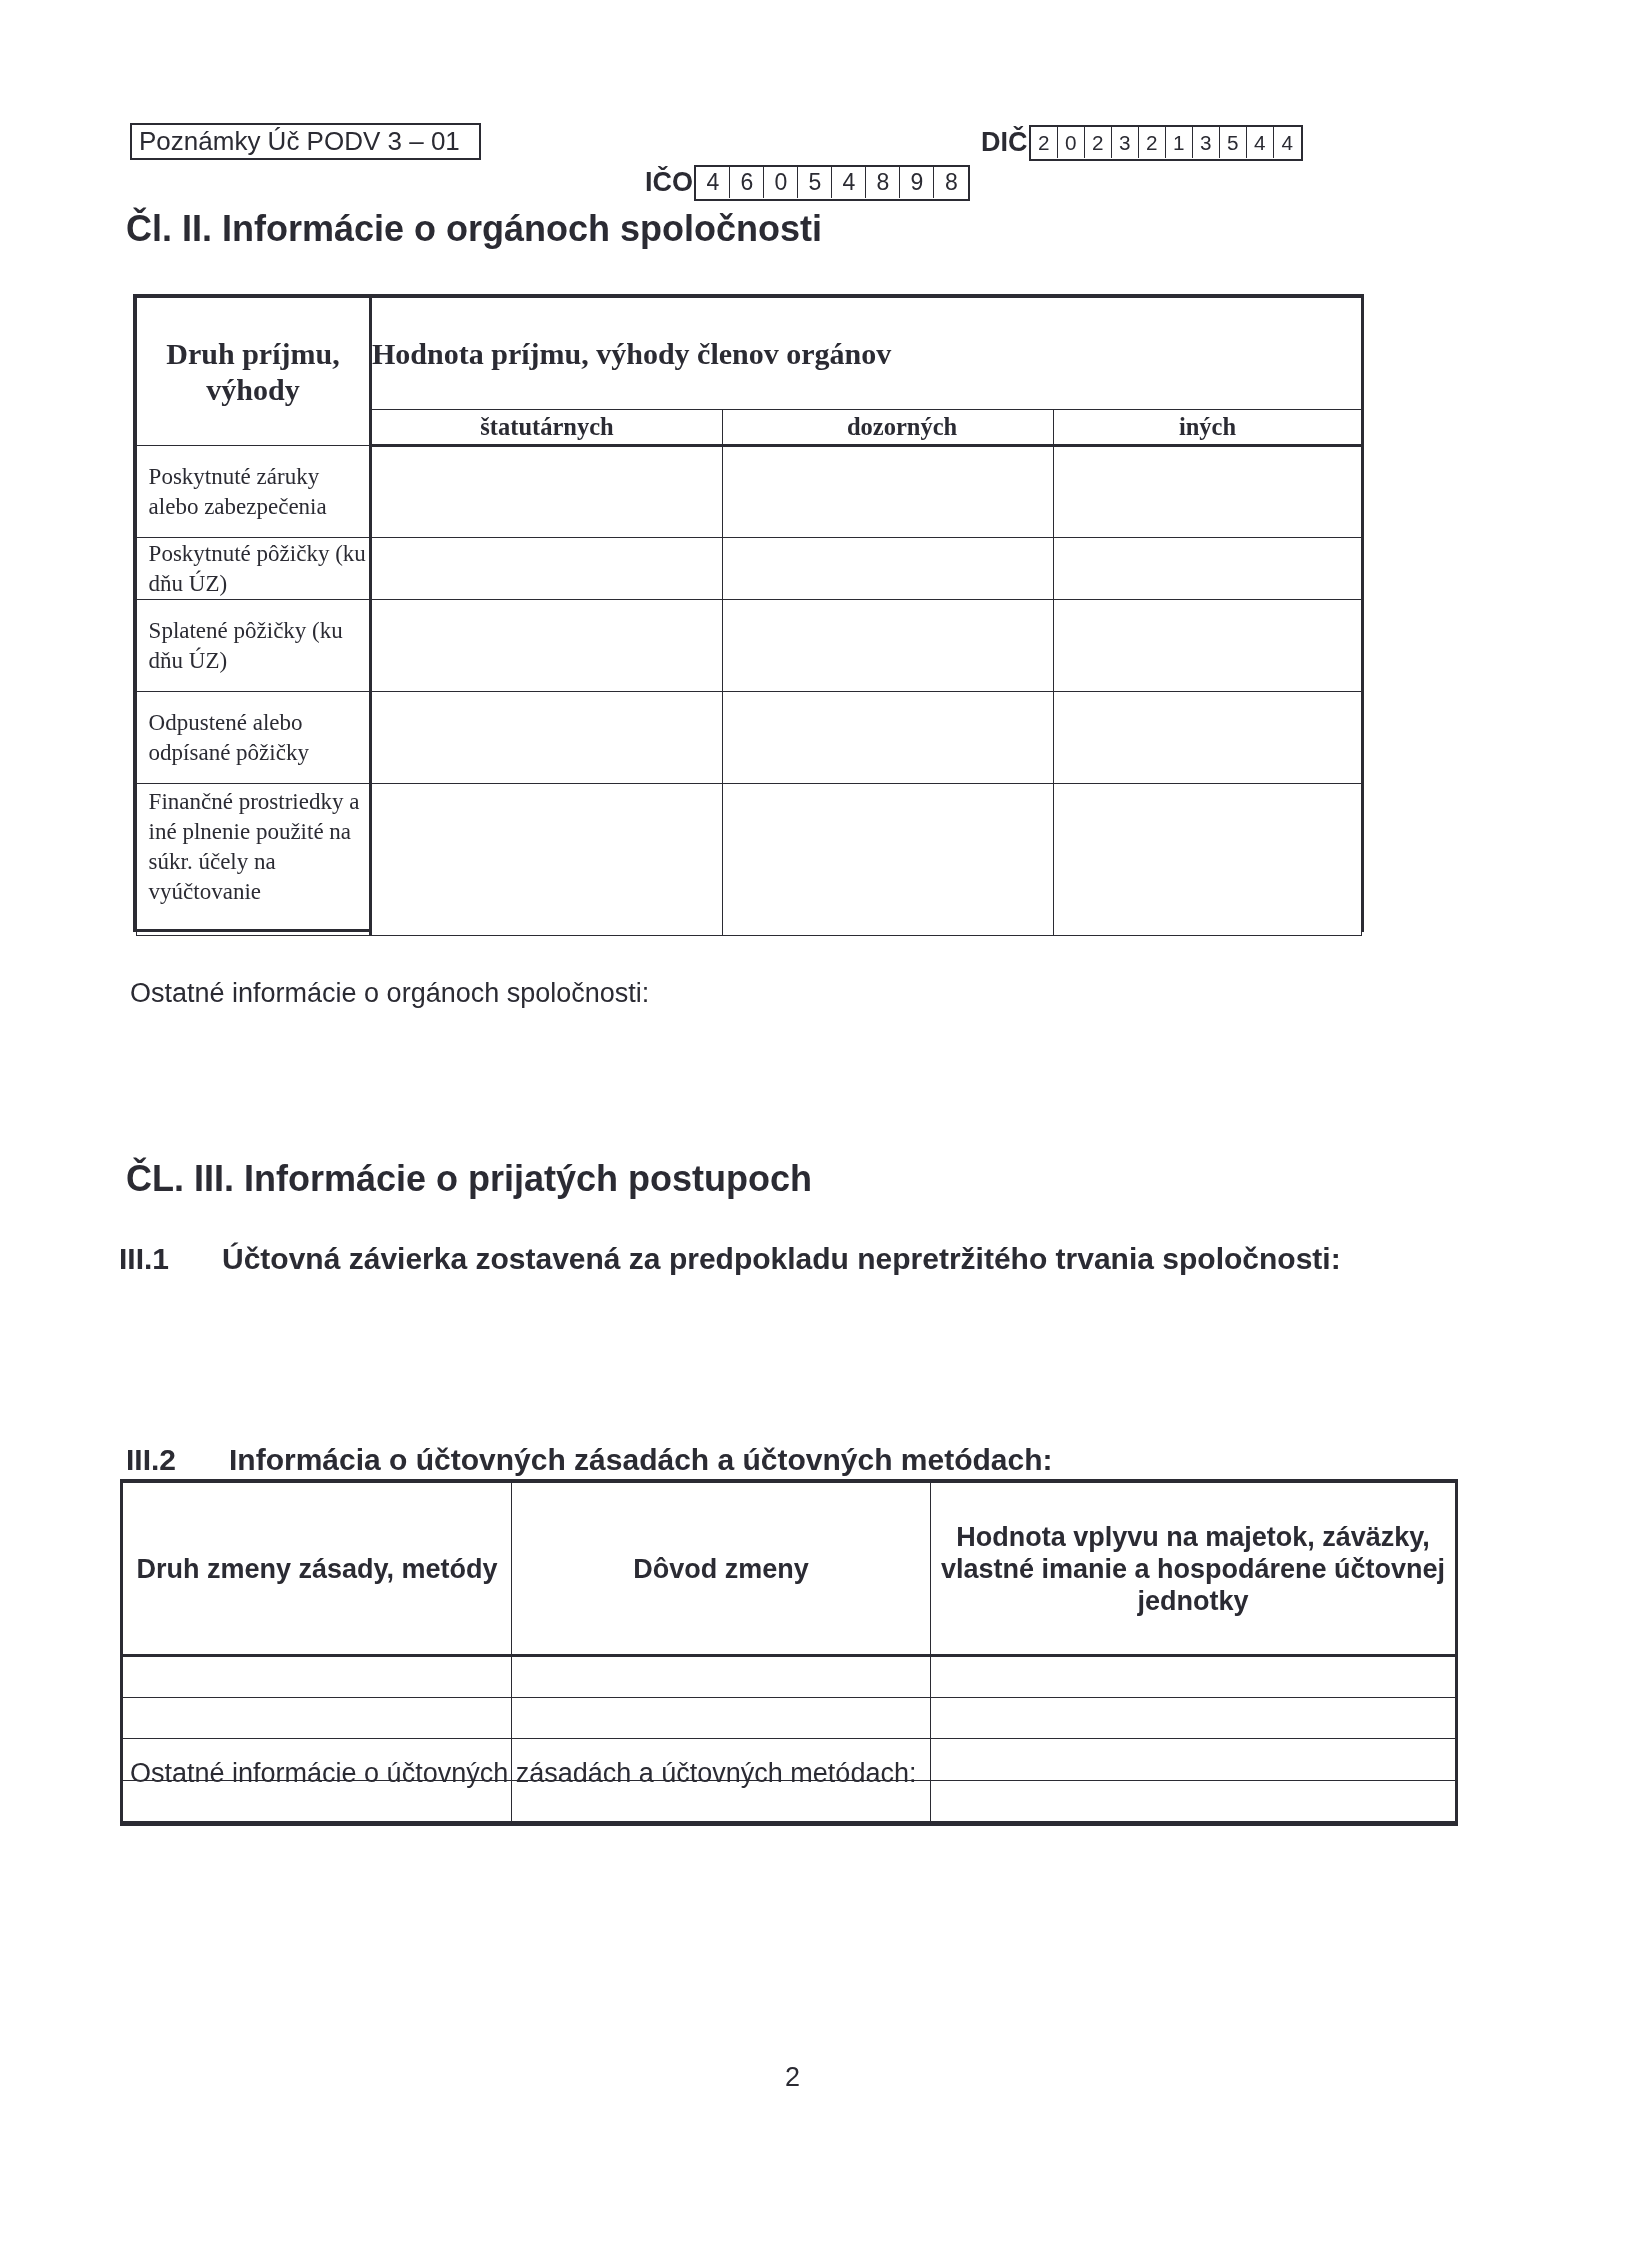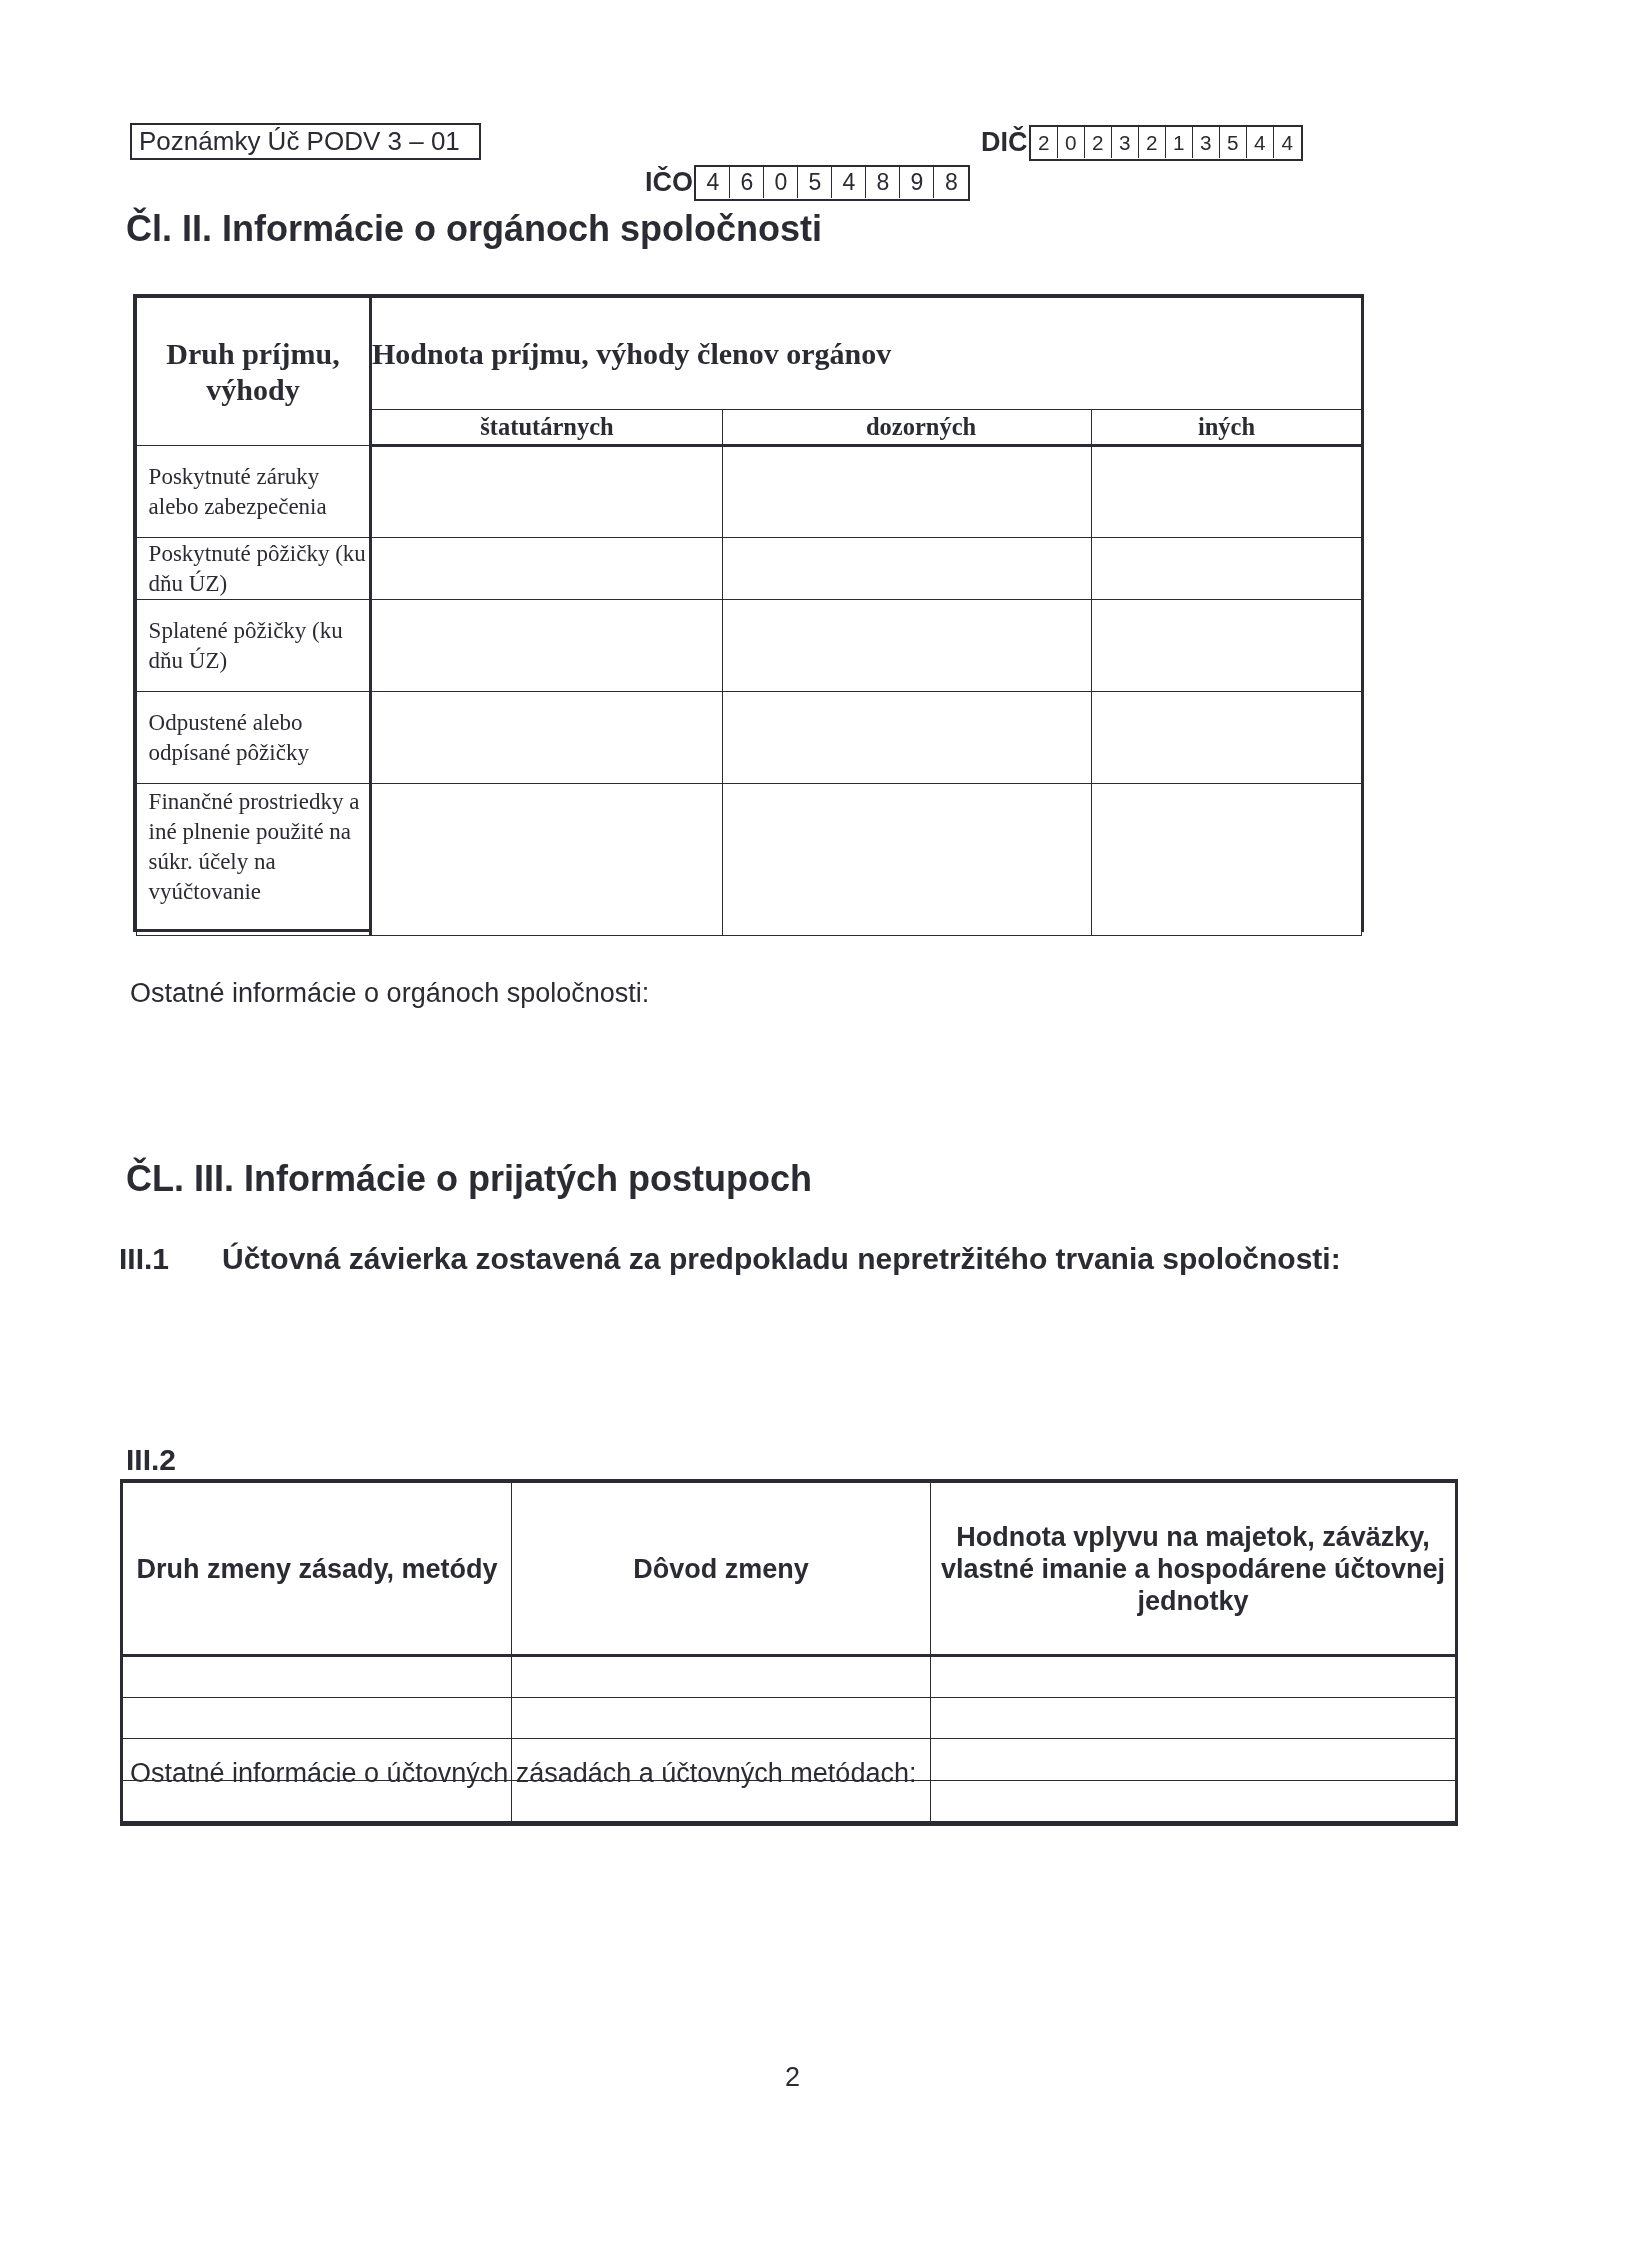--- a/index.html
+++ b/index.html
@@ -38,21 +38,21 @@
       border-right: 2.6px solid #2b2b33; border-bottom: 3.9px solid #2b2b33;
     }
     .t1 table { border-collapse: collapse; width: 100%; height: 100%; font-family: "Liberation Serif", serif; }
     .t1 td, .t1 th { border: 1.3px solid #2b2b33; vertical-align: middle; }
     .t1 th { font-weight: normal; }
     .t1 .h-druh { width: 234px; border-right: 3.2px solid #2b2b33; font-size: 30px; font-weight: bold; text-align: center; line-height: 36px; }
     .t1 .h-hodnota { font-size: 30px; font-weight: bold; text-align: left; height: 112px; }
     .t1 .h-sub { font-size: 24.5px; font-weight: bold; text-align: center; height: 36px; border-bottom: 3.9px solid #2b2b33; }
     .t1 .row-label { border-right: 3.2px solid #2b2b33; font-size: 23px; line-height: 30px; padding-left: 11.6px; text-align: left; vertical-align: middle; }
     .t1 .c1 { width: 352px; }
-    .t1 .c2 { width: 369px; padding-left: 28px; }
+    .t1 .c2 { width: 331px; padding-left: 28px; }
     .t1 td.empty { background: #fff; }
 
     
     .t2 {
       left: 120px; top: 1479px; width: 1338px; height: 347px;
       border-top: 3.9px solid #2b2b33; border-left: 2.6px solid #2b2b33;
       border-right: 2.6px solid #2b2b33; border-bottom: 4.5px solid #2b2b33;
     }
     .t2 table { border-collapse: collapse; width: 100%; height: 100%; }
     .t2 td, .t2 th { border: 1.3px solid #2b2b33; vertical-align: middle; }
@@ -150,20 +150,21 @@
 
 <div class="abs section-title" style="left:126px; top:1158px;">ČL. III. Informácie o prijatých postupoch</div>
 
 <div class="abs sub-title" style="left:119px; top:1242px;">
   <span class="num">III.1</span>
   <span>Účtovná závierka zostavená za predpokladu nepretržitého trvania spoločnosti:</span>
 </div>
 
 <div class="abs sub-title" style="left:126px; top:1443px;">
   <span class="num">III.2</span>
+  <span>Informácia o účtovných zásadách a účtovných metódach:</span>
 </div>
 
 <div class="abs t2">
   <table>
     <tbody>
         <tr>
       <th class="col-a">Druh zmeny zásady, metódy</th>
       <th class="col-b">Dôvod zmeny</th>
       <th>Hodnota vplyvu na majetok, záväzky, vlastné imanie a hospodárene účtovnej jednotky</th>
     </tr>

